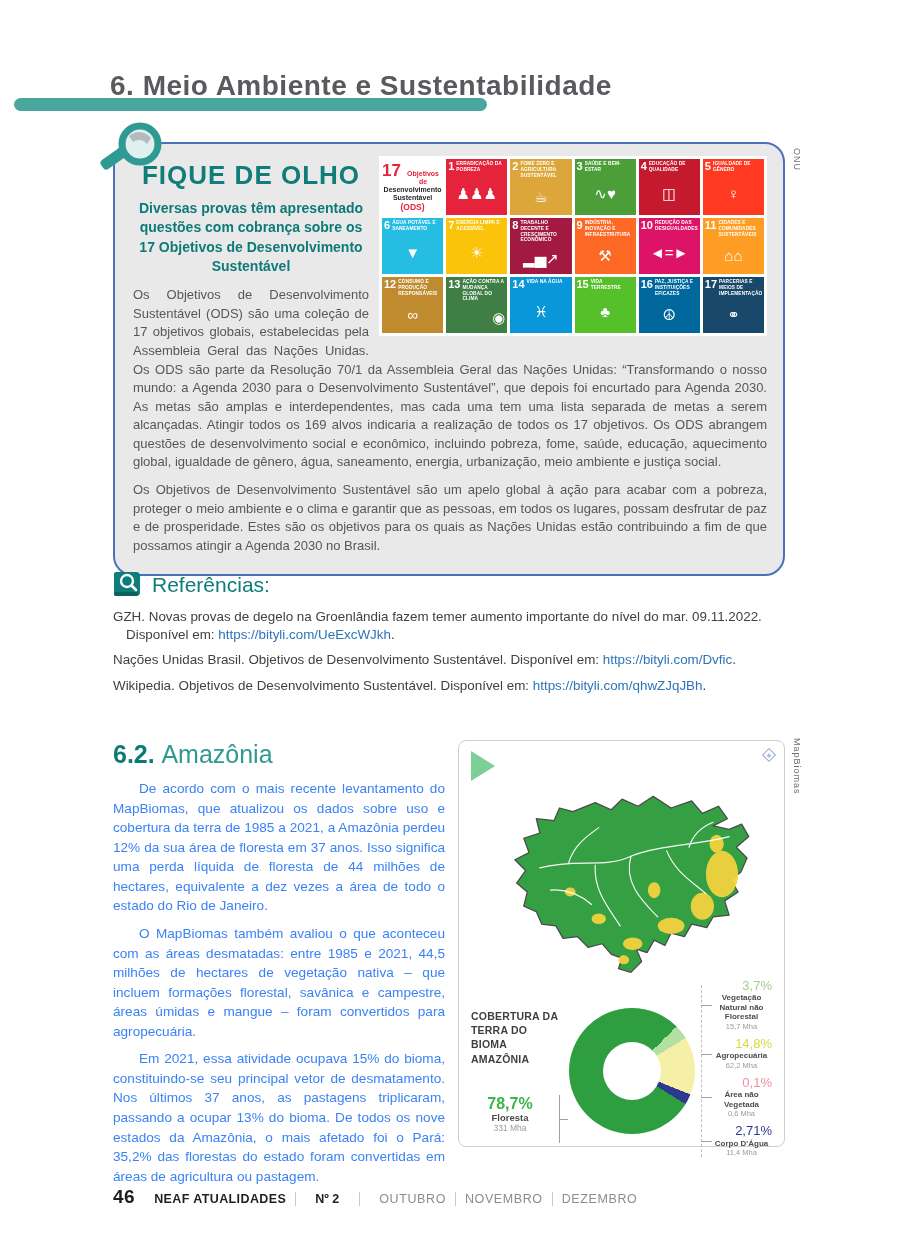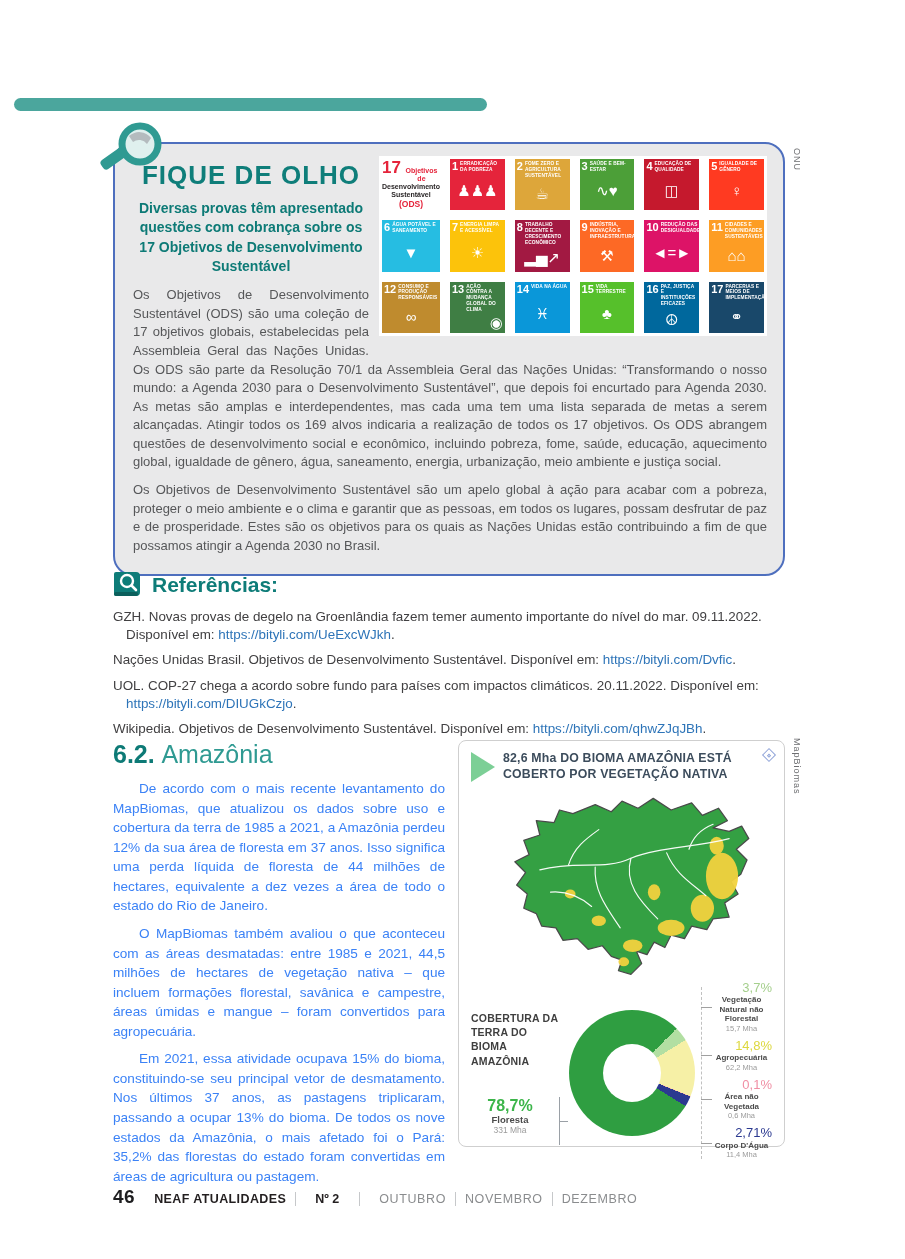--- a/index.html
+++ b/index.html
@@ -18,21 +18,21 @@
   .fique-wrap { position:absolute; left:113px; top:142px; width:672px; }
   .fique-box { border:2px solid #4e6fbe; border-radius:20px; background:#e9e9ea;
     padding:12px 16px 10px 18px; min-height:396px; }
   .magnifier { position:absolute; left:-20px; top:-24px; width:78px; height:78px; }
   .credit-vert { position:absolute; writing-mode:vertical-rl; font-size:9px; color:#6d6e71;
     letter-spacing:1px; }
   .credit-onu { right:-17px; top:6px; }
 
   .sdg-board { float:right; width:388px; height:180px; background:#fff; padding:3px;
     display:grid; grid-template-columns:repeat(6,1fr); grid-template-rows:repeat(3,1fr);
-    gap:10px; margin:0 0 6px 10px; }
+    gap:3px; margin:0 0 6px 10px; }
   .sdg-title-cell { background:#fff; display:flex; flex-direction:column; align-items:center;
     justify-content:center; text-align:center; line-height:1.15; }
   .sdg-title-cell .l1 { display:flex; align-items:baseline; gap:2px; }
   .s17 { color:#e5243b; font-weight:bold; font-size:17px; line-height:1; }
   .sdg-red { color:#e5243b; font-weight:bold; font-size:7px; }
   .sdg-blk { color:#231f20; font-weight:bold; font-size:7px; }
   .sdg-ods { color:#e5243b; font-weight:bold; font-size:8.5px; margin-top:1px; }
   .sdg-tile { color:#fff; display:flex; flex-direction:column; padding:2px 2px 1px;
     overflow:hidden; }
   .sdg-head { display:flex; gap:2px; align-items:flex-start; }
@@ -45,21 +45,21 @@
   .fique-title { font-size:26px; color:#0f7e7a; text-align:center; margin:4px 0 8px;
     letter-spacing:1px; }
   .fique-callout { font-size:14px; font-weight:bold; color:#0d7a76; text-align:center;
     line-height:1.38; margin:0 0 10px; }
   .fique-p { font-size:13px; line-height:1.43; color:#565759; text-align:justify;
     margin:0 0 9px; }
 
   
   .refs { position:absolute; left:113px; top:570px; width:680px; }
   .refs-head { display:flex; align-items:center; gap:7px; margin-bottom:8px; }
-  .refs-title { font-size:21px; font-weight:bold; color:#0e7c78; }
+  .refs-title { font-size:21px; font-weight:normal; color:#0e7c78; }
   .ref { font-size:13.4px; line-height:1.36; color:#414042; margin:0 0 7px;
     padding-left:13px; text-indent:-13px; }
   .ref a { color:#2d74b8; text-decoration:none; cursor:pointer; }
 
   
   .ama { position:absolute; left:113px; top:740px; width:672px; display:flex; gap:13px; }
   .ama-left { width:340px; }
   .ama-h { margin:0 0 10px; }
   .ama-num { font-size:25px; font-weight:bold; color:#0d7a76; }
   .ama-name { font-size:25px; font-weight:normal; color:#2f9a92; }
@@ -121,20 +121,21 @@
     border-right:1px solid #c6c8ca; }
   .f-months li:first-child { padding-left:0; }
   .f-months li:last-child { border-right:none; }
 </style>
 </head>
 <body>
 
 <div class="page">
 
   <div class="header-bar"></div>
+  <h1 class="header-title">6. Meio Ambiente e Sustentabilidade</h1>
 
   <div class="fique-wrap">
     <svg class="magnifier" viewBox="0 0 78 78">
       <rect x="6" y="44" width="30" height="11" rx="4" transform="rotate(-35 6 44)" fill="#2f9a92"></rect>
       <circle cx="47" cy="26" r="18" fill="#dff0ee" stroke="#2f9a92" stroke-width="7"></circle>
       <path d="M36 18 A15 15 0 0 1 58 20 L54 26 A10 10 0 0 0 40 24 Z" fill="#8f8f98" opacity=".55"></path>
     </svg>
     <span class="credit-vert credit-onu">ONU</span>
 
     <div class="fique-box">
@@ -302,21 +303,20 @@
         <circle cx="14" cy="11" r="6" fill="none" stroke="#ffffff" stroke-width="2.4"></circle>
         <line x1="18.5" y1="15.5" x2="23" y2="20" stroke="#ffffff" stroke-width="2.6" stroke-linecap="round"></line>
       </svg>
       <span class="refs-title">Referências:</span>
     </div>
     <div>
   <p class="ref"><span>GZH. Novas provas de degelo na Groenlândia fazem temer aumento importante do nível do mar. 09.11.2022. Disponível em: </span><a>https://bityli.com/UeExcWJkh</a><span>.</span></p>
 
   <p class="ref"><span>Nações Unidas Brasil. Objetivos de Desenvolvimento Sustentável. Disponível em: </span><a>https://bityli.com/Dvfic</a><span>.</span></p>
 
-  <p class="ref"><span>UOL. COP-27 chega a acordo sobre fundo para países com impactos climáticos. 20.11.2022. Disponível em: </span><a>https://bityli.com/DIUGkCzjo</a><span>.</span></p>
 
   <p class="ref"><span>Wikipedia. Objetivos de Desenvolvimento Sustentável. Disponível em: </span><a>https://bityli.com/qhwZJqJBh</a><span>.</span></p>
 </div>
   </div>
 
   <div class="ama">
     <div class="ama-left">
       <h2 class="ama-h">
         <span class="ama-num">6.2.</span>
         <span class="ama-name">Amazônia</span>
@@ -327,21 +327,20 @@
   <p class="ama-p">O MapBiomas também avaliou o que aconteceu com as áreas desmatadas: entre 1985 e 2021, 44,5 milhões de hectares de vegetação nativa – que incluem formações florestal, savânica e campestre, áreas úmidas e mangue – foram convertidos para agropecuária.</p>
 
   <p class="ama-p">Em 2021, essa atividade ocupava 15% do bioma, constituindo-se seu principal vetor de desmatamento. Nos últimos 37 anos, as pastagens triplicaram, passando a ocupar 13% do bioma. De todos os nove estados da Amazônia, o mais afetado foi o Pará: 35,2% das florestas do estado foram convertidas em áreas de agricultura ou pastagem.</p>
 </div>
     </div>
 
     <div class="card">
       <span class="badge"></span>
       <div class="card-head">
         <span class="tri"></span>
-        <div class="card-title">82,6 Mha DO BIOMA AMAZÔNIA ESTÁ COBERTO POR VEGETAÇÃO NATIVA</div>
       </div>
 
       <div class="map-box">
         <svg width="292" height="192" viewBox="0 0 300 215">
           <path d="M95,32 L120,22 L138,30 L150,18 L168,26 L185,15 L205,28 L228,20 L240,34 L258,26 L268,40 L252,48 L270,52 L284,46 L292,60 L278,72 L290,84 L283,100 L272,108 L280,122 L265,132 L270,148 L252,150 L245,162 L228,158 L220,172 L205,168 L198,182 L186,176 L178,190 L166,186 L172,200 L160,212 L146,208 L150,196 L138,192 L128,180 L112,184 L100,172 L84,174 L76,160 L60,158 L54,144 L40,138 L44,122 L32,112 L42,98 L30,86 L46,78 L40,62 L58,56 L54,40 L74,42 L80,28 Z" fill="#34a043" stroke="#4a4a4a" stroke-width="1.4" stroke-linejoin="round"></path>
           <g fill="#f2d23e" opacity="0.95">
             <ellipse cx="262" cy="102" rx="18" ry="26"></ellipse>
             <ellipse cx="240" cy="138" rx="13" ry="15"></ellipse>
             <ellipse cx="256" cy="68" rx="8" ry="10"></ellipse>
             <ellipse cx="205" cy="160" rx="15" ry="9"></ellipse>

